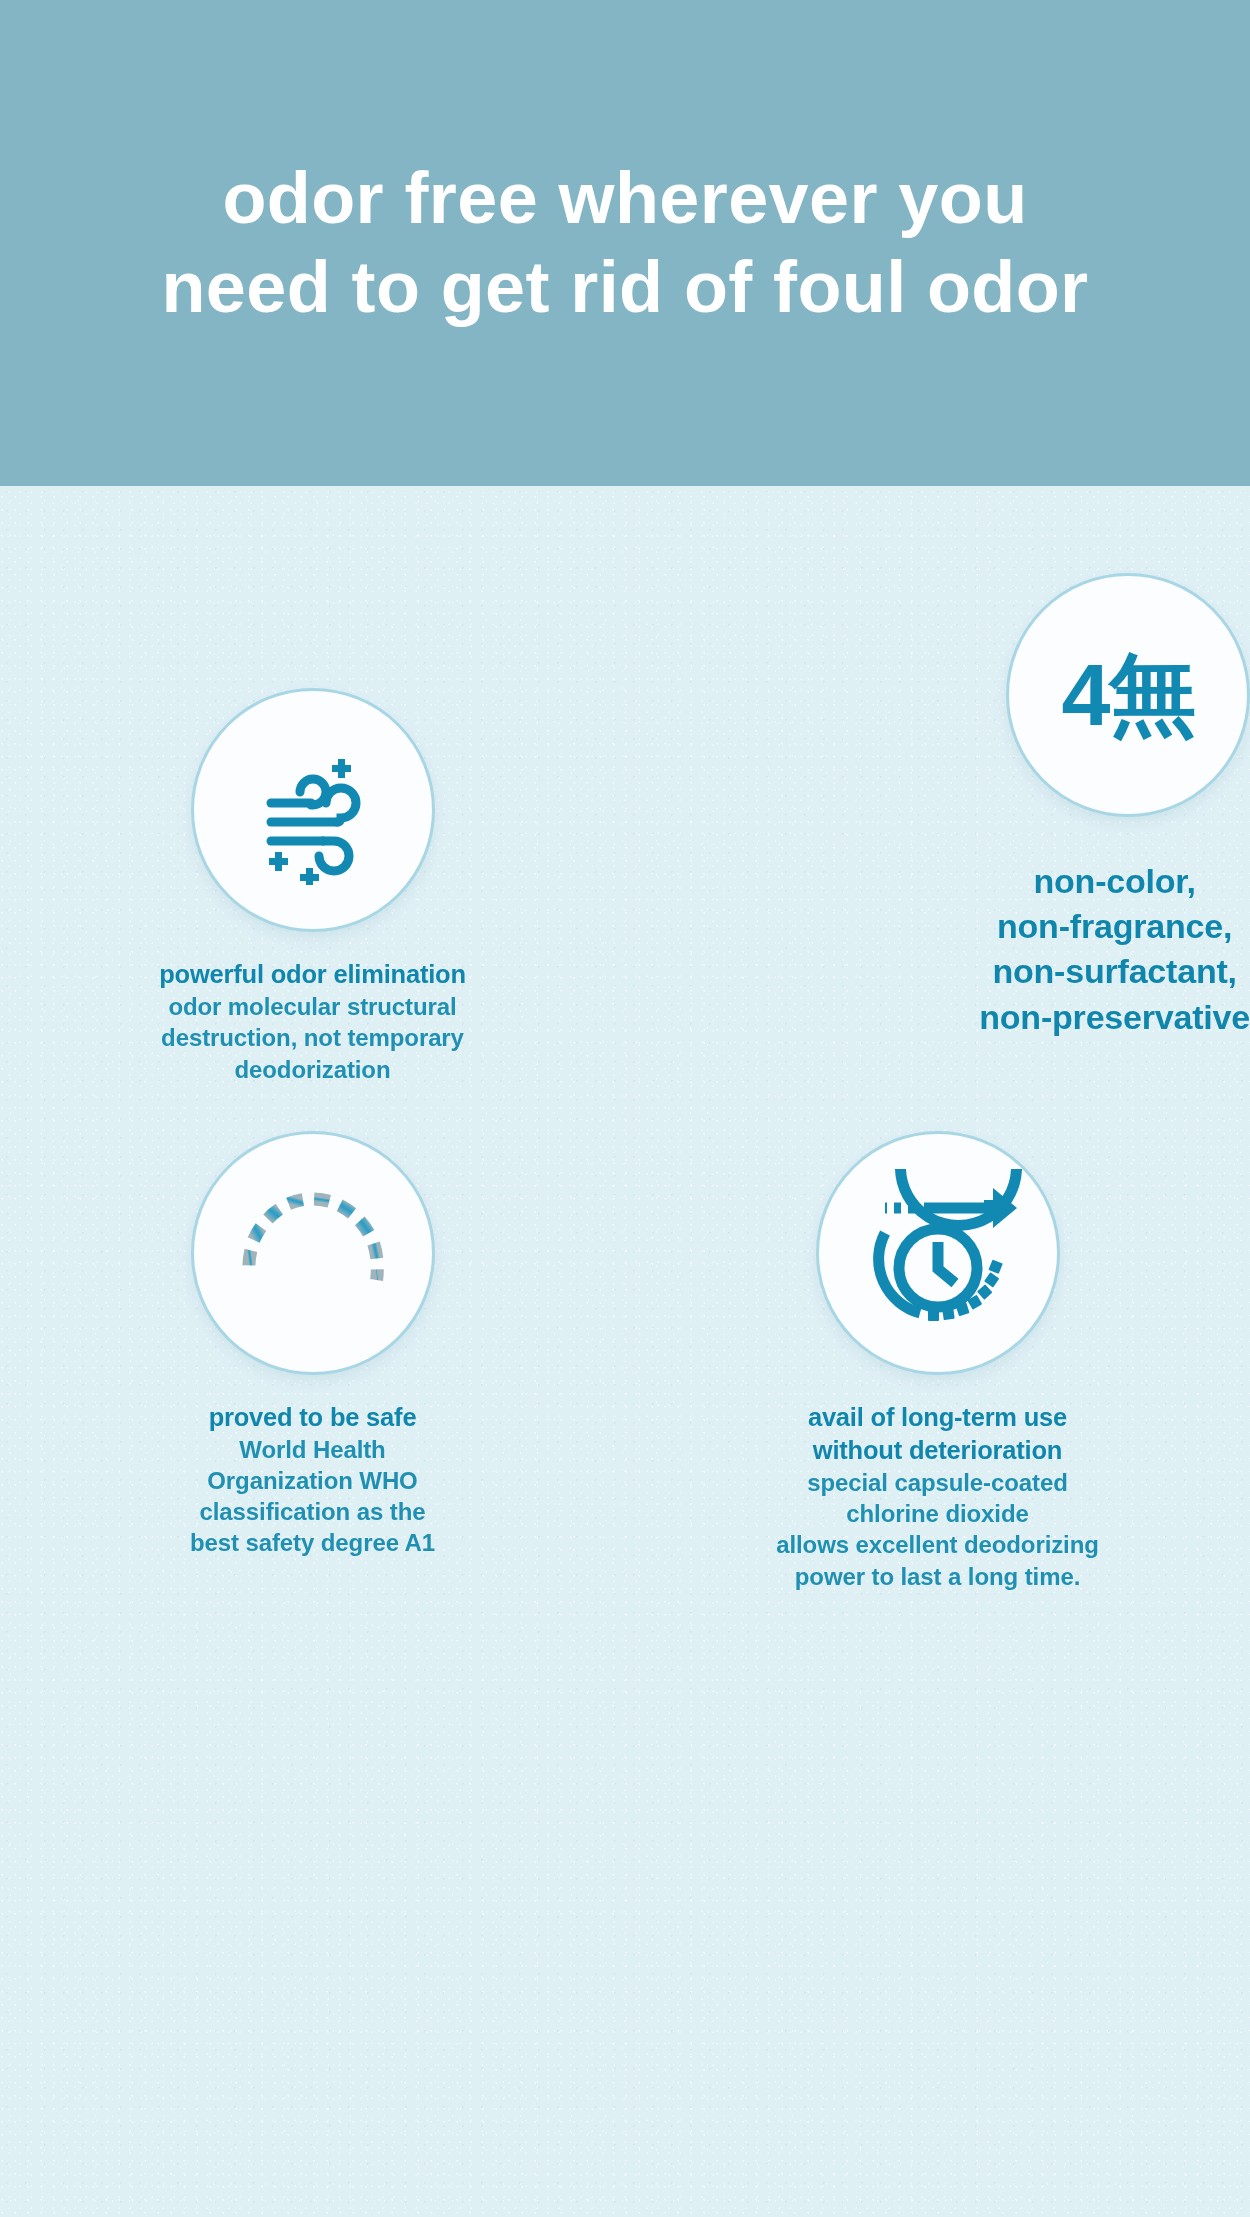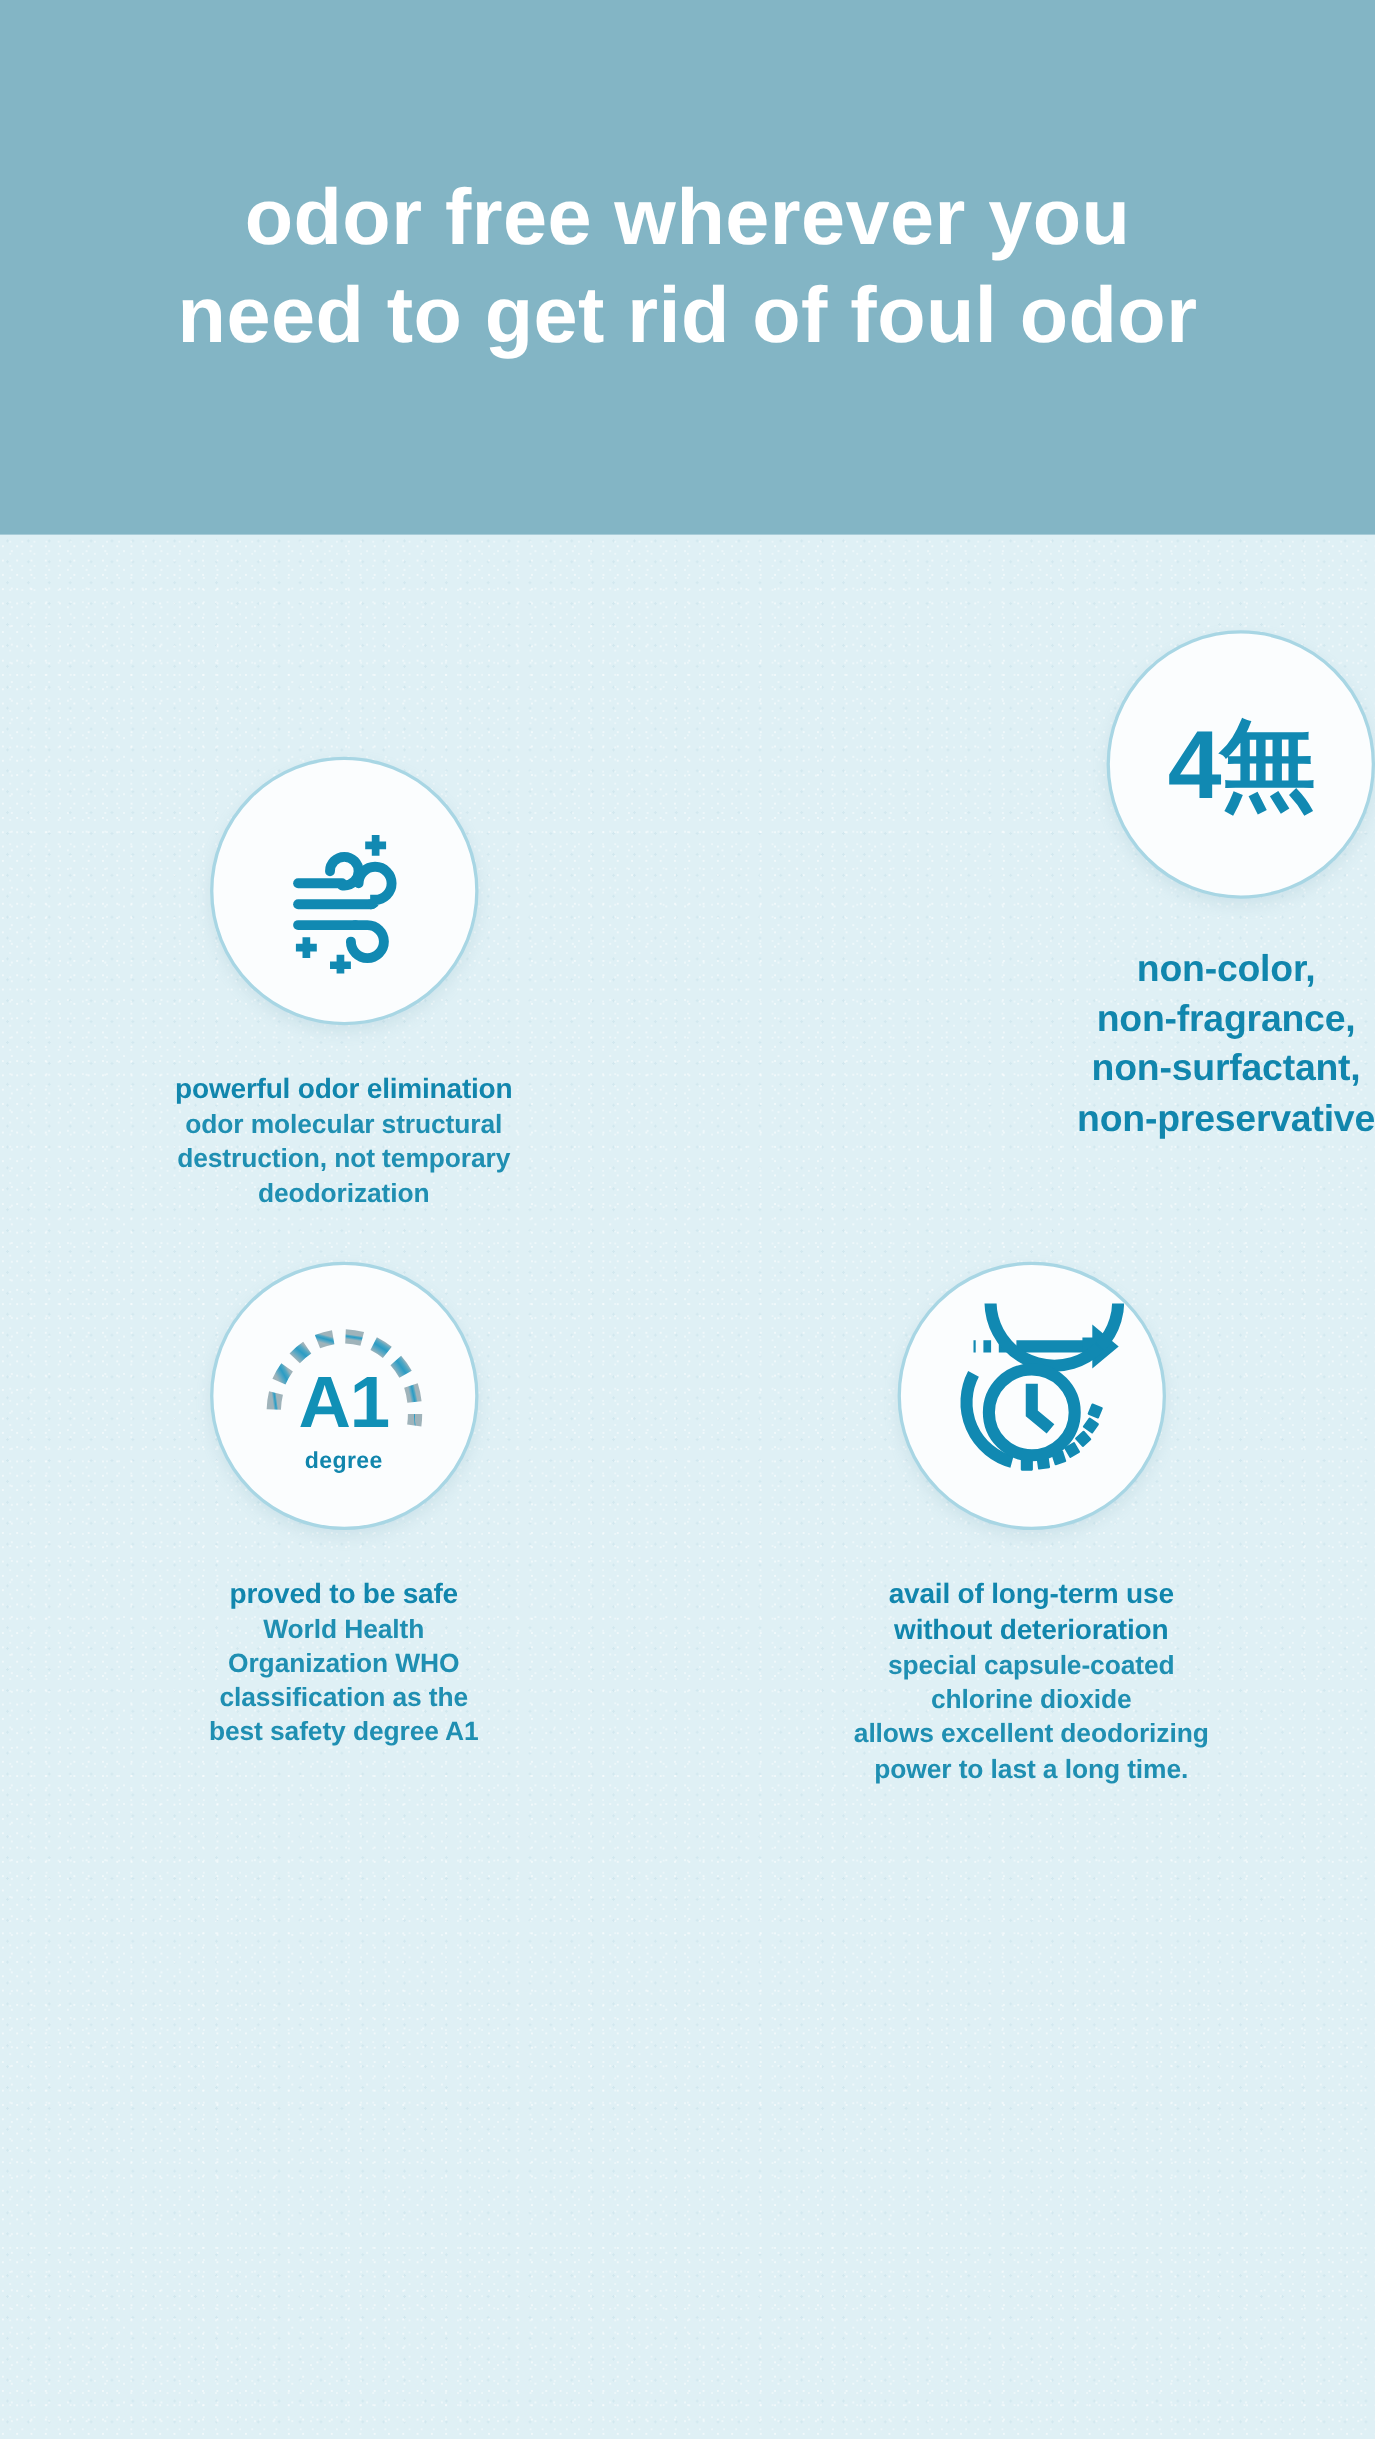--- a/index.html
+++ b/index.html
@@ -82,21 +82,21 @@
     display: flex;
     align-items: center;
     justify-content: center;
     position: relative;
     flex: none;
   }
   .circle svg { display: block; }
 
   
   .caption {
-    margin-top: 42px;
+    margin-top: 26px;
     text-align: center;
     line-height: 1.30;
     max-width: 420px;
   }
   .caption .headline {
     display: block;
     color: #1186ad;
     font-weight: bold;
     font-size: 25.5px;
     white-space: pre-line;
@@ -224,24 +224,20 @@
               <path d="M 70.6 45.7 A 72 72 0 0 1 84.9 41.7"></path>
               <path d="M 96.1 40.9 A 72 72 0 0 1 111.3 43.2"></path>
               <path d="M 121.7 47.4 A 72 72 0 0 1 134.1 55.4"></path>
               <path d="M 141.8 62.9 A 72 72 0 0 1 150.7 75.3"></path>
               <path d="M 155.6 85.5 A 72 72 0 0 1 158.8 100.5"></path>
               <path d="M 159.3 111.4 A 72 72 0 0 1 158.6 122.0"></path>
             </g>
             <g class="gauge-label-group"></g>
           </svg>
         </span>
-        <div class="gauge-main">
-          <span class="big">A1</span>
-          <span class="sub">degree</span>
-        </div>
       </div>
       <div class="caption">
         <span class="headline">proved to be safe</span>
         <span class="body">World Health
 Organization WHO
 classification as the
 best safety degree A1</span>
       </div>
     </div>
 

